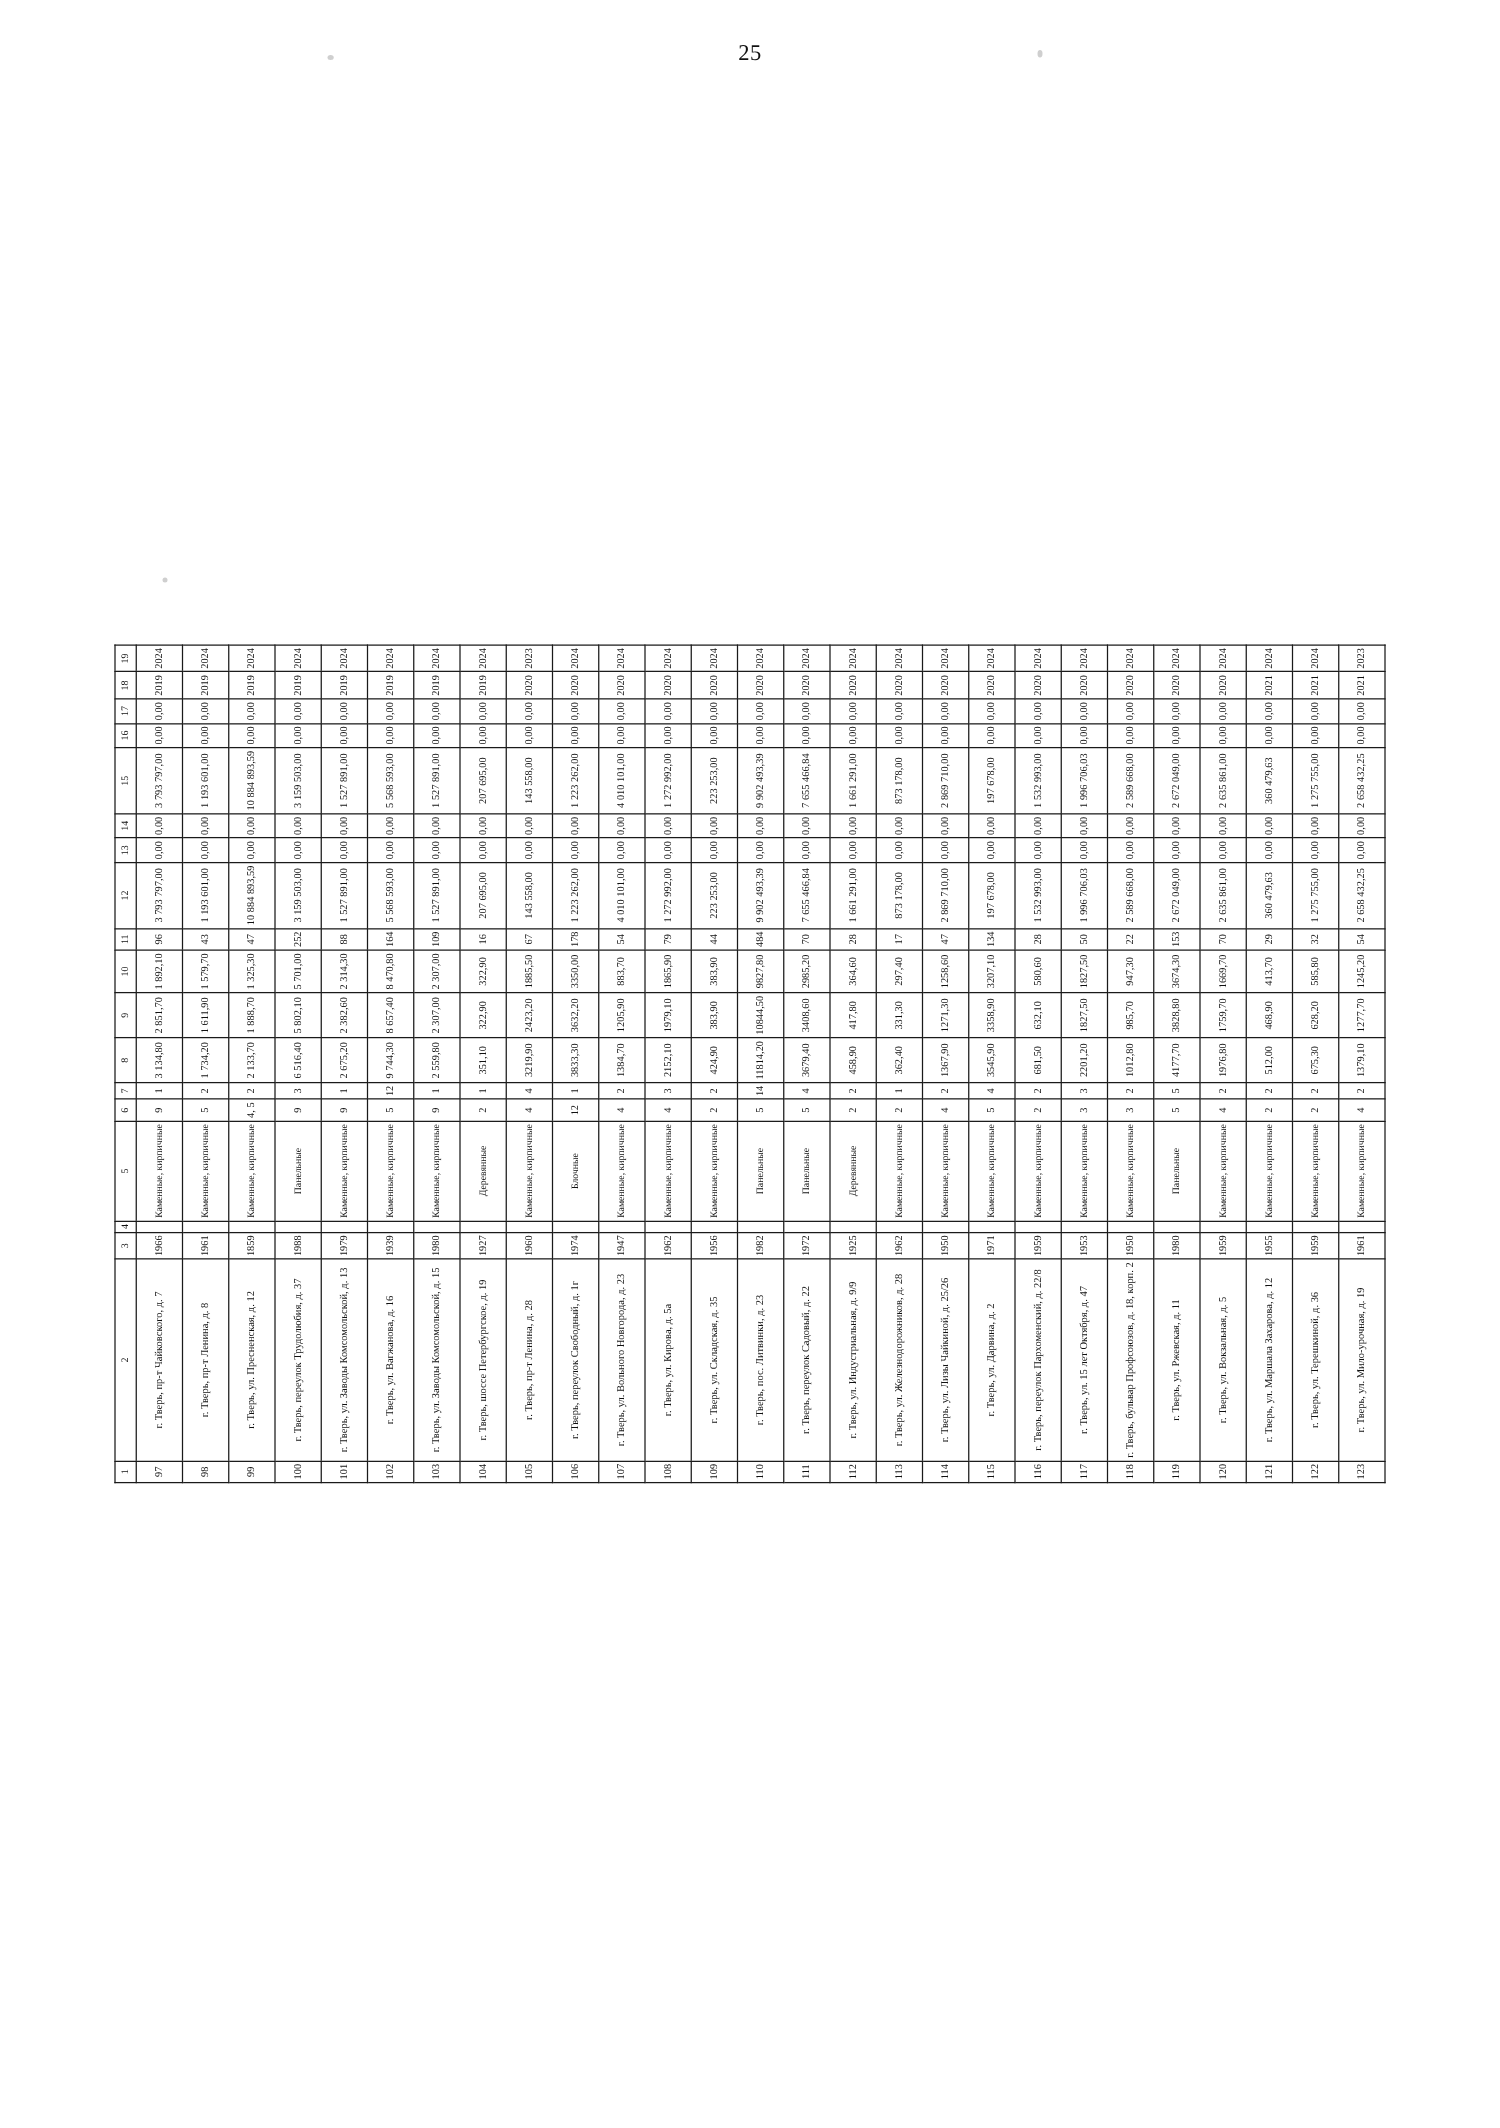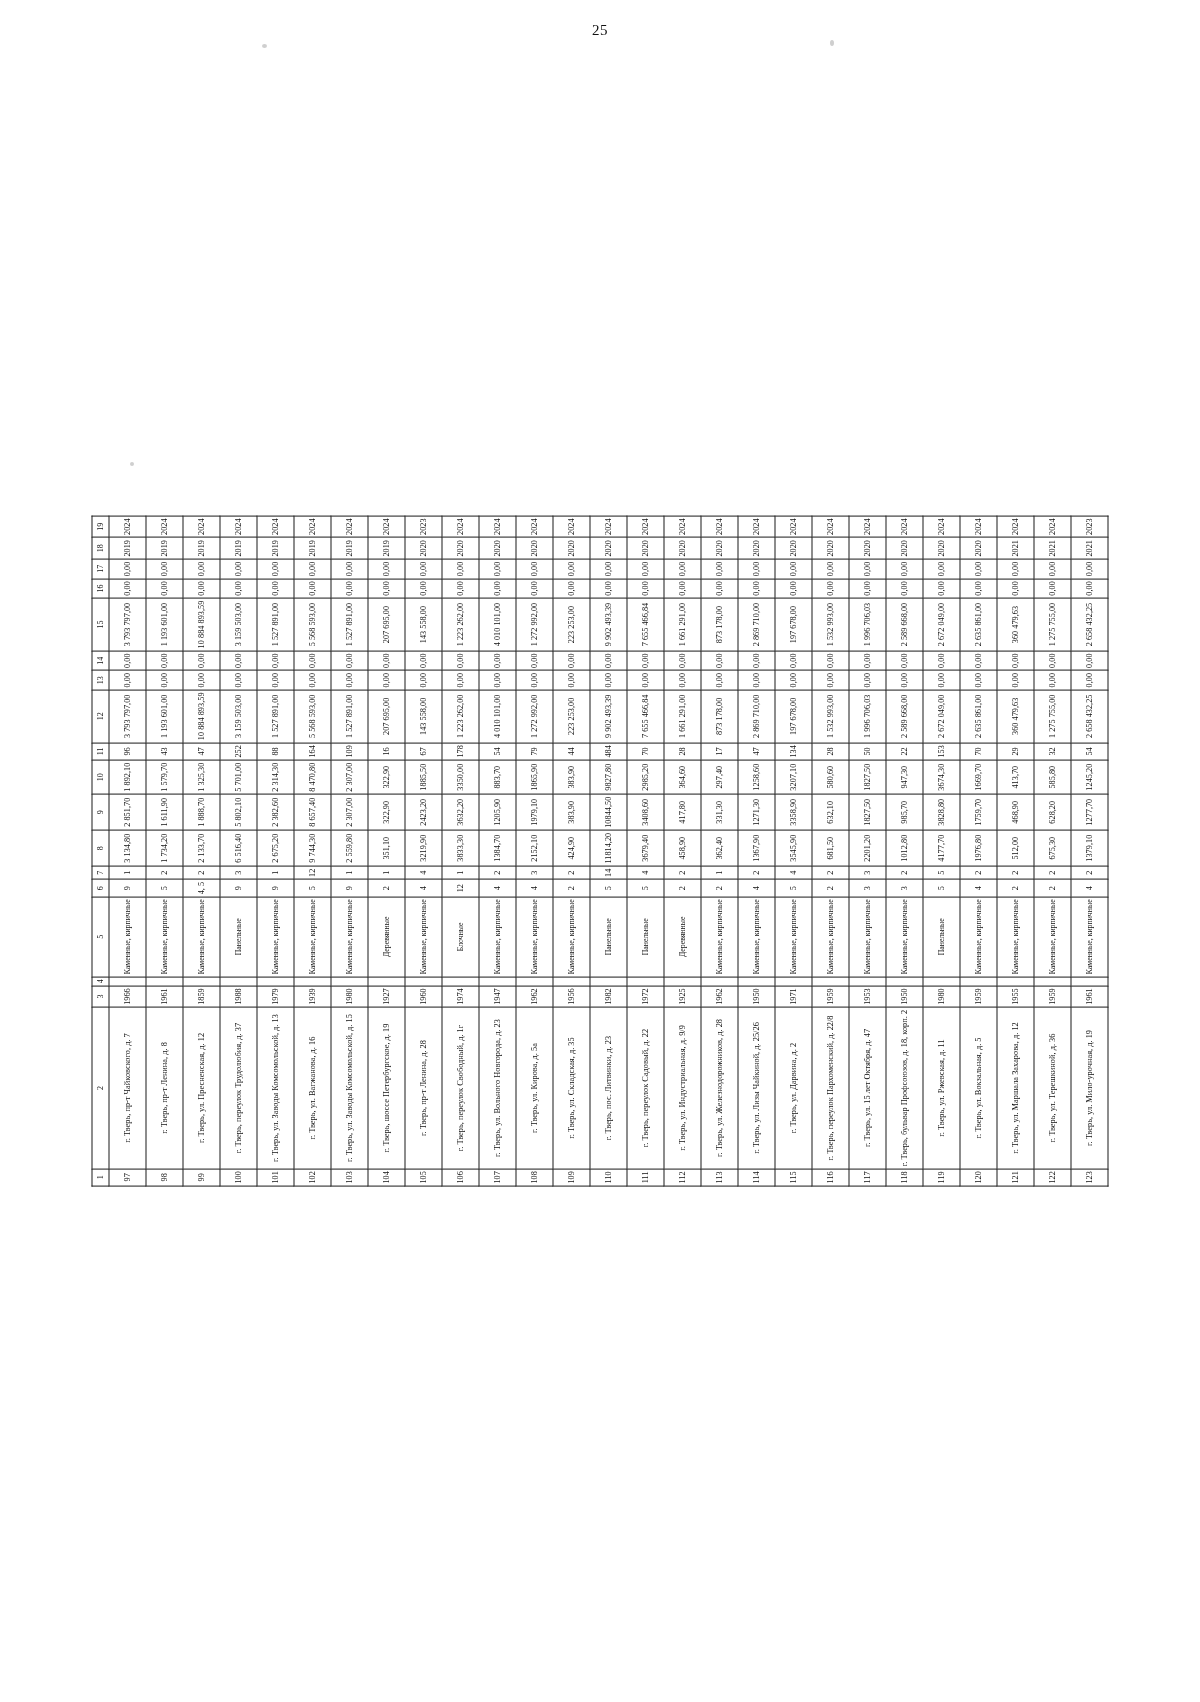--- a/index.html
+++ b/index.html
@@ -6,23 +6,23 @@
   body{
     width:1200px;height:1702px;
     background:#ffffff;
     font-family:"Liberation Serif", serif;
     color:#111;
     position:relative;
     overflow:hidden;
   }
   .page-number{
     position:absolute;
-    top:22px; left:600px;
+    top:32px; left:600px;
     transform:translateX(-50%);
-    font-size:15px;
+    font-size:18px;
     letter-spacing:.5px;
   }
   
   .rot-wrap{
     position:absolute;
     top:0; left:0;
     width:1200px; height:1702px;
   }
   .rot-inner{
     position:absolute;

